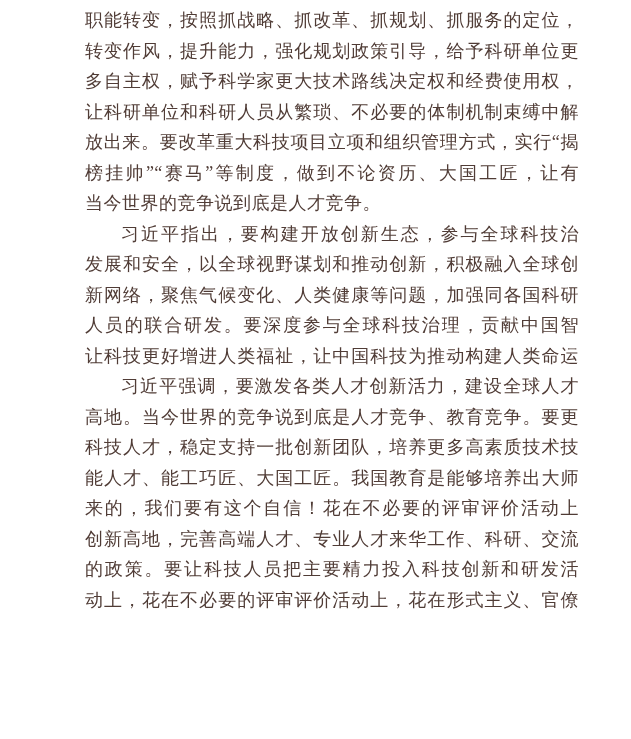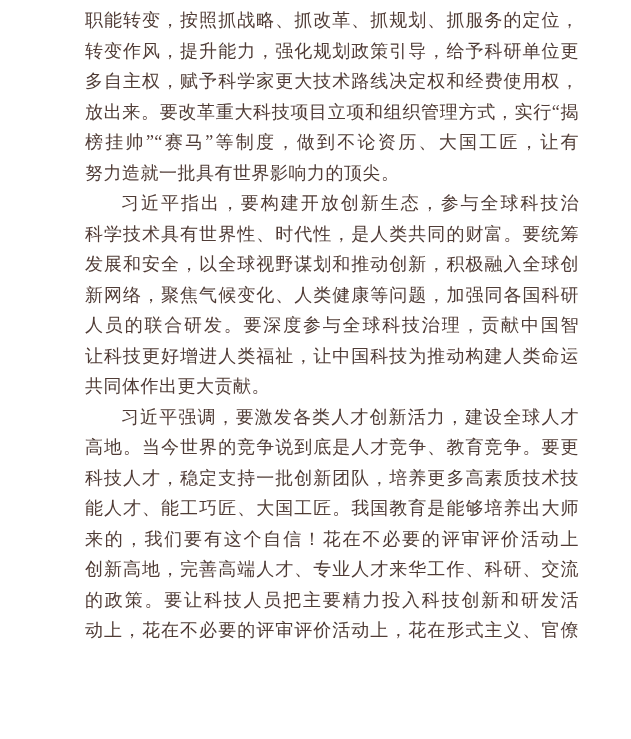--- a/index.html
+++ b/index.html
@@ -48,33 +48,32 @@
 </head>
 <body style="--ink: #503c36; --page-bg: #ffffff;">
 
 <div class="page">
   <div class="content">
 
     <div class="para">
       <div class="line">职能转变，按照抓战略、抓改革、抓规划、抓服务的定位，</div>
       <div class="line">转变作风，提升能力，强化规划政策引导，给予科研单位更</div>
       <div class="line">多自主权，赋予科学家更大技术路线决定权和经费使用权，</div>
+      <div class="line">让科研单位和科研人员从繁琐、不必要的体制机制束缚中解</div>
       <div class="line">放出来。要改革重大科技项目立项和组织管理方式，实行“揭</div>
       <div class="line">榜挂帅”“赛马”等制度，做到不论资历、大国工匠，让有</div>
-      <div class="line end">努力造就一批具有世界影响力的顶尖。</div>
+      <div class="line end">当今世界的竞争说到底是人才竞争。</div>
     </div>
 
     <div class="para">
       <div class="line indent">习近平指出，要构建开放创新生态，参与全球科技治理。</div>
-      <div class="line">科学技术具有世界性、时代性，是人类共同的财富。要统筹</div>
       <div class="line">发展和安全，以全球视野谋划和推动创新，积极融入全球创</div>
       <div class="line">新网络，聚焦气候变化、人类健康等问题，加强同各国科研</div>
       <div class="line">人员的联合研发。要深度参与全球科技治理，贡献中国智慧，</div>
       <div class="line">让科技更好增进人类福祉，让中国科技为推动构建人类命运</div>
-      <div class="line end">共同体作出更大贡献。</div>
     </div>
 
     <div class="para">
       <div class="line indent">习近平强调，要激发各类人才创新活力，建设全球人才</div>
       <div class="line">高地。当今世界的竞争说到底是人才竞争、教育竞争。要更</div>
       <div class="line">科技人才，稳定支持一批创新团队，培养更多高素质技术技</div>
       <div class="line">能人才、能工巧匠、大国工匠。我国教育是能够培养出大师</div>
       <div class="line">来的，我们要有这个自信！花在不必要的评审评价活动上</div>
       <div class="line">创新高地，完善高端人才、专业人才来华工作、科研、交流</div>
       <div class="line">的政策。要让科技人员把主要精力投入科技创新和研发活动，</div>

